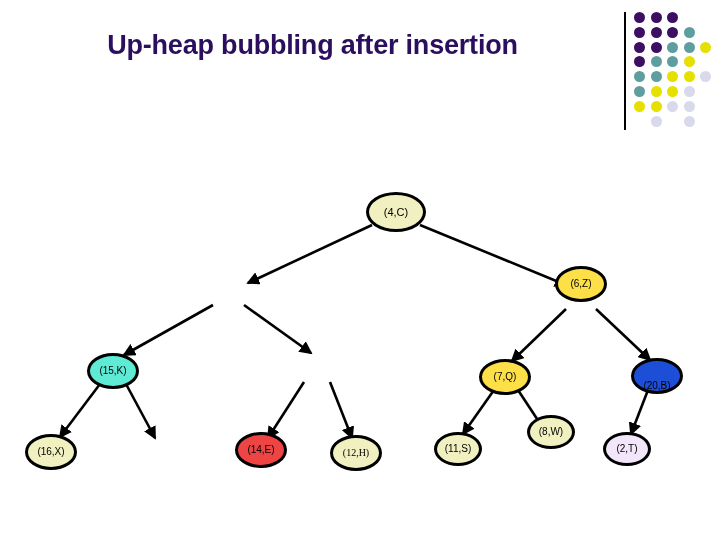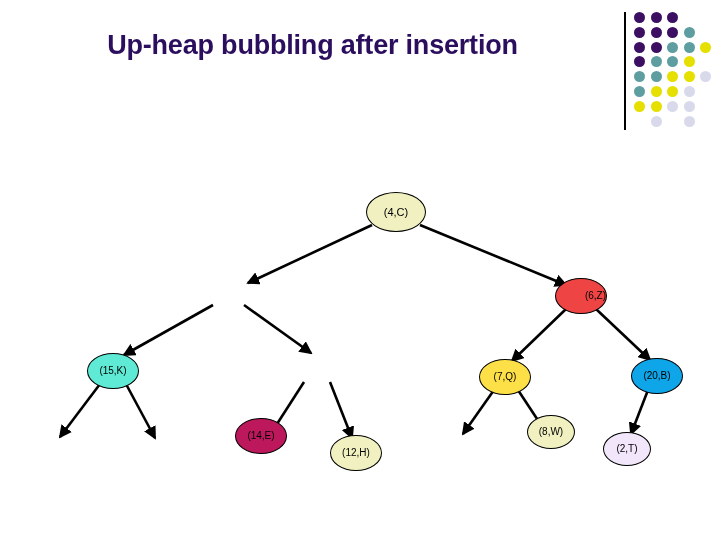--- a/index.html
+++ b/index.html
@@ -61,21 +61,21 @@
   
   #tree {
     position: absolute;
     left: 0;
     top: 0;
     width: 720px;
     height: 540px;
   }
   .node {
     position: absolute;
-    border: 1px solid #22c55e;
+    border: 3px solid #22c55e;
     border-radius: 50%;
     box-sizing: border-box;
     display: flex;
     align-items: center;
     justify-content: center;
     color: #000000;
     font-family: "Liberation Sans", sans-serif;
     font-size: 10px;
     line-height: 10px;
     white-space: nowrap;
@@ -152,37 +152,43 @@
           <line x1="304" y1="382" x2="268" y2="438" stroke="#000000" stroke-width="2.6" marker-end="url(#arrow)"></line>
           <line x1="330" y1="382" x2="352" y2="438" stroke="#000000" stroke-width="2.6" marker-end="url(#arrow)"></line>
           <line x1="494" y1="390" x2="463" y2="434" stroke="#000000" stroke-width="2.6" marker-end="url(#arrow)"></line>
           <line x1="518" y1="390" x2="547" y2="434" stroke="#000000" stroke-width="2.6" marker-end="url(#arrow)"></line>
           <line x1="648" y1="390" x2="631" y2="434" stroke="#000000" stroke-width="2.6" marker-end="url(#arrow)"></line>
         </g>
     </svg>
   <div class="node" style="left: 366px; top: 192px; width: 60px; height: 40px; background: rgb(240, 240, 192); border-color: rgb(0, 0, 0); font-size: 11px;">
         <span>(4,C)</span>
       </div>
-      <div class="node" style="left: 555px; top: 278px; width: 52px; height: 36px; background: #ef4444; border-color: rgb(0, 0, 0); justify-content: flex-end;">
+      <div class="node" style="left: 555px; top: 266px; width: 52px; height: 36px; background: #fde047; border-color: rgb(0, 0, 0);">
         <span>(6,Z)</span>
       </div>
       <div class="node" style="left: 87px; top: 353px; width: 52px; height: 36px; background: #5eead4; border-color: rgb(0, 0, 0);">
         <span>(15,K)</span>
       </div>
       <div class="node" style="left: 479px; top: 359px; width: 52px; height: 36px; background: #fde047; border-color: rgb(0, 0, 0);">
         <span>(7,Q)</span>
       </div>
-      <div class="node" style="left: 631px; top: 358px; width: 52px; height: 36px; background: #0ea5e9; border-color: rgb(0, 0, 0);">
+      <div class="node" style="left: 631px; top: 358px; width: 52px; height: 36px; background: #1d4ed8; border-color: rgb(0, 0, 0); align-items: flex-end;">
         <span>(20,B)</span>
       </div>
-      <div class="node" style="left: 235px; top: 418px; width: 52px; height: 36px; background: #be185d; border-color: rgb(0, 0, 0);">
+      <div class="node" style="left: 25px; top: 434px; width: 52px; height: 36px; background: rgb(240, 240, 192); border-color: rgb(0, 0, 0);">
+        <span>(16,X)</span>
+      </div>
+      <div class="node" style="left: 235px; top: 432px; width: 52px; height: 36px; background: #ef4444; border-color: rgb(0, 0, 0);">
         <span>(14,E)</span>
       </div>
-      <div class="node" style="left: 330px; top: 435px; width: 52px; height: 36px; background: rgb(240, 240, 192); border-color: rgb(0, 0, 0);">
+      <div class="node" style="left: 330px; top: 435px; width: 52px; height: 36px; background: rgb(240, 240, 192); border-color: rgb(0, 0, 0); font-family: Liberation Serif, serif;">
         <span>(12,H)</span>
+      </div>
+      <div class="node" style="left: 434px; top: 432px; width: 48px; height: 34px; background: rgb(240, 240, 192); border-color: rgb(0, 0, 0);">
+        <span>(11,S)</span>
       </div>
       <div class="node" style="left: 527px; top: 415px; width: 48px; height: 34px; background: rgb(240, 240, 192); border-color: rgb(0, 0, 0);">
         <span>(8,W)</span>
       </div>
       <div class="node" style="left: 603px; top: 432px; width: 48px; height: 34px; background: rgb(242, 230, 251); border-color: rgb(0, 0, 0);">
         <span>(2,T)</span>
       </div>
     </div>
 
 </div>

